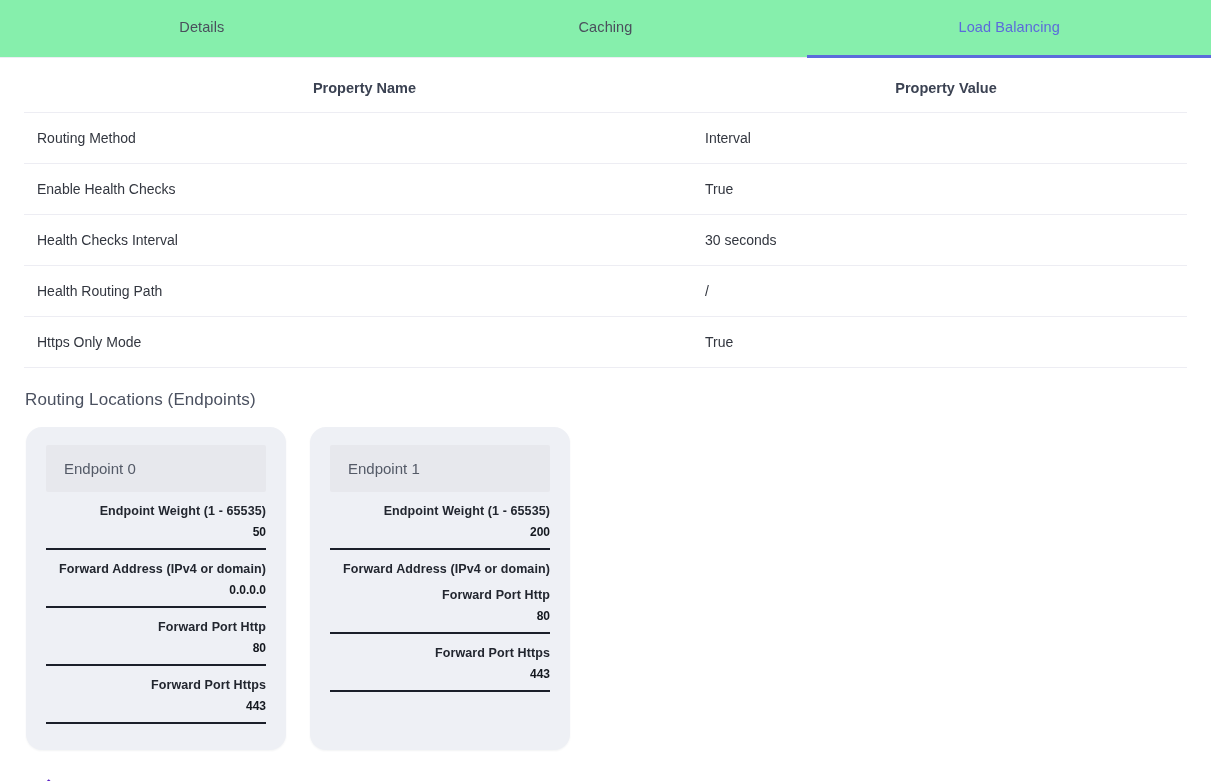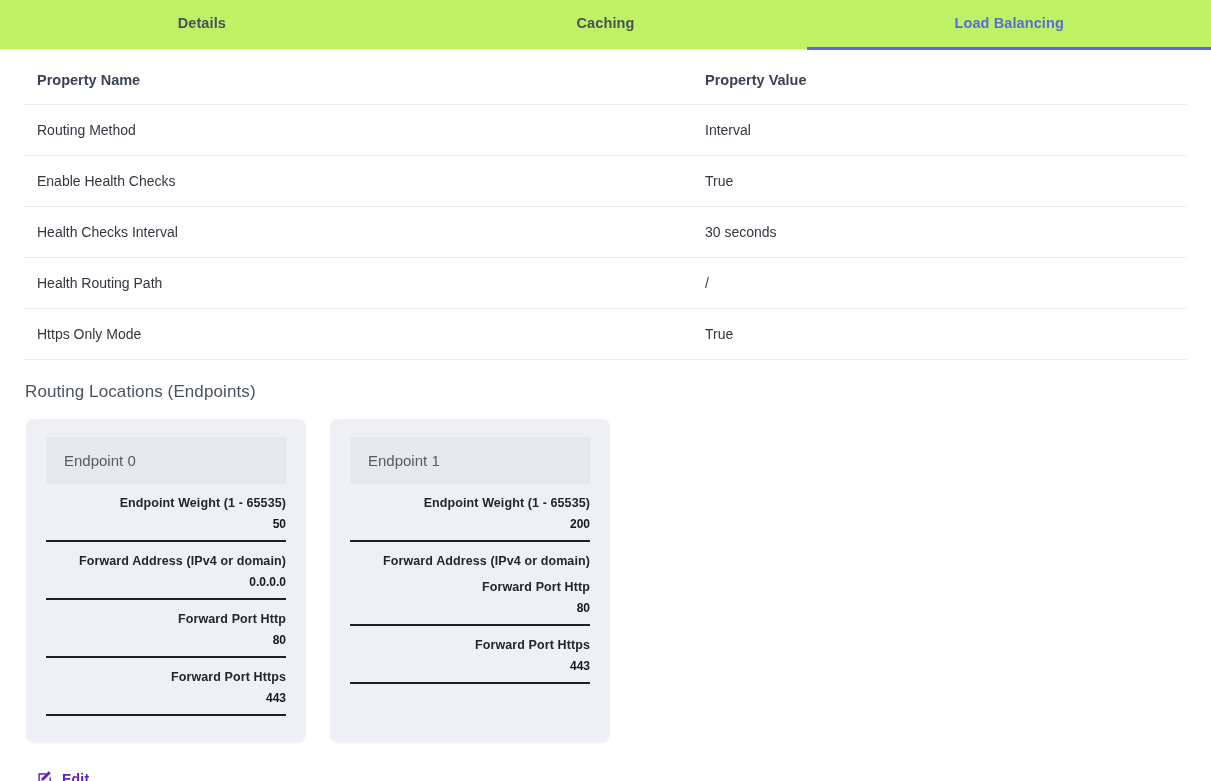--- a/index.html
+++ b/index.html
@@ -9,24 +9,23 @@
     height: 781px;
     background: #ffffff;
     font-family: "Liberation Sans", sans-serif;
     overflow: hidden;
   }
 
   
   .tabbar {
     position: relative;
     display: flex;
-    height: 50px;
+    height: 58px;
     border-bottom: 1px solid #eceef3;
-    background: #bef264;
-    font-weight: bold;
+    background: #86efac;
   }
   .tab {
     flex: 1 1 0;
     display: flex;
     align-items: center;
     justify-content: center;
     font-size: 14.5px;
     color: #4a4f5c;
     letter-spacing: .1px;
     cursor: pointer;
@@ -48,21 +47,21 @@
   
   .table-wrap {
     padding: 0 24px;
   }
   table.props {
     width: 100%;
     border-collapse: collapse;
     table-layout: fixed;
   }
   table.props th {
-    text-align: left;
+    text-align: center;
     font-size: 14.5px;
     font-weight: bold;
     color: #3b4252;
     padding: 22px 0 16px 13px;
     border-bottom: 1px solid #ededf3;
   }
   table.props td {
     text-align: left;
     font-size: 14px;
     color: #32363f;
@@ -80,23 +79,23 @@
     letter-spacing: .1px;
   }
 
   
   .cards {
     display: flex;
     gap: 24px;
     padding: 17px 0 0 26px;
   }
   .card {
-    width: 280px;
+    width: 260px;
     background: #eef0f5;
-    border-radius: 8px;
+    border-radius: 16px;
     padding: 18px 20px 26px 20px;
     box-shadow: 0 1px 2px rgba(40,50,70,.06);
   }
   .card-header {
     background: #e7e8ed;
     border-radius: 2px;
     height: 47px;
     display: flex;
     align-items: center;
     padding-left: 18px;

